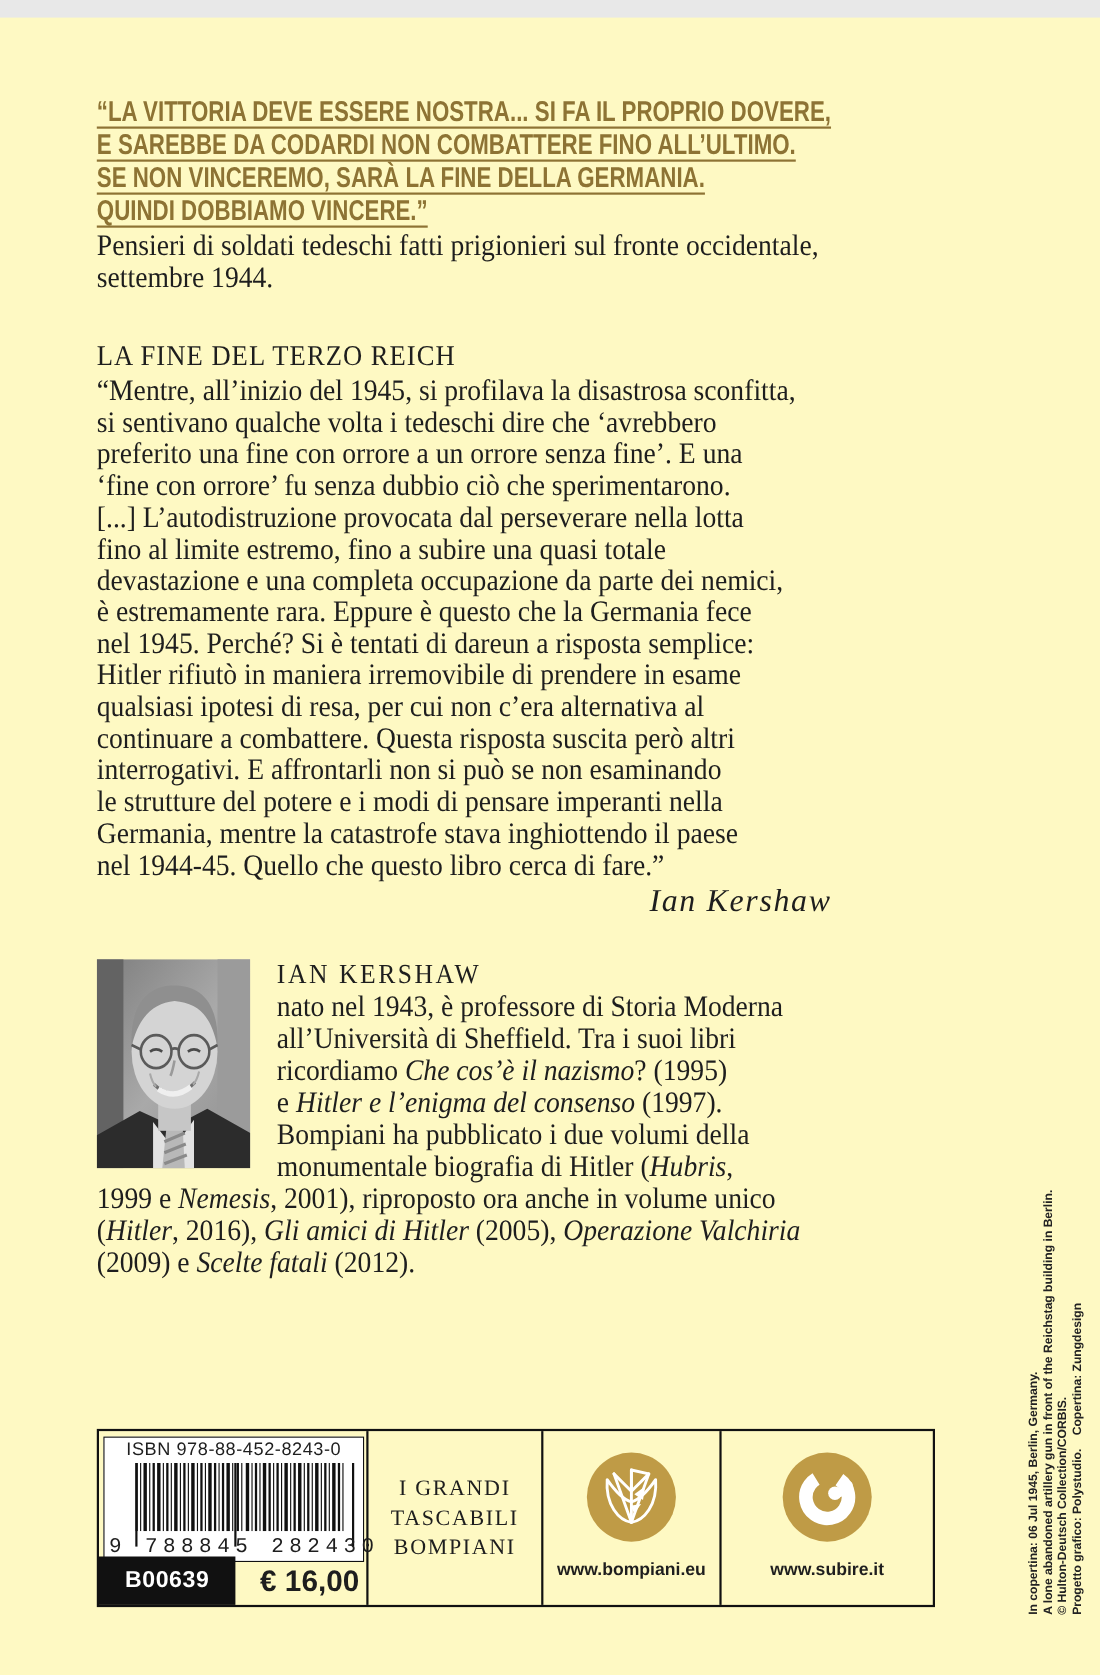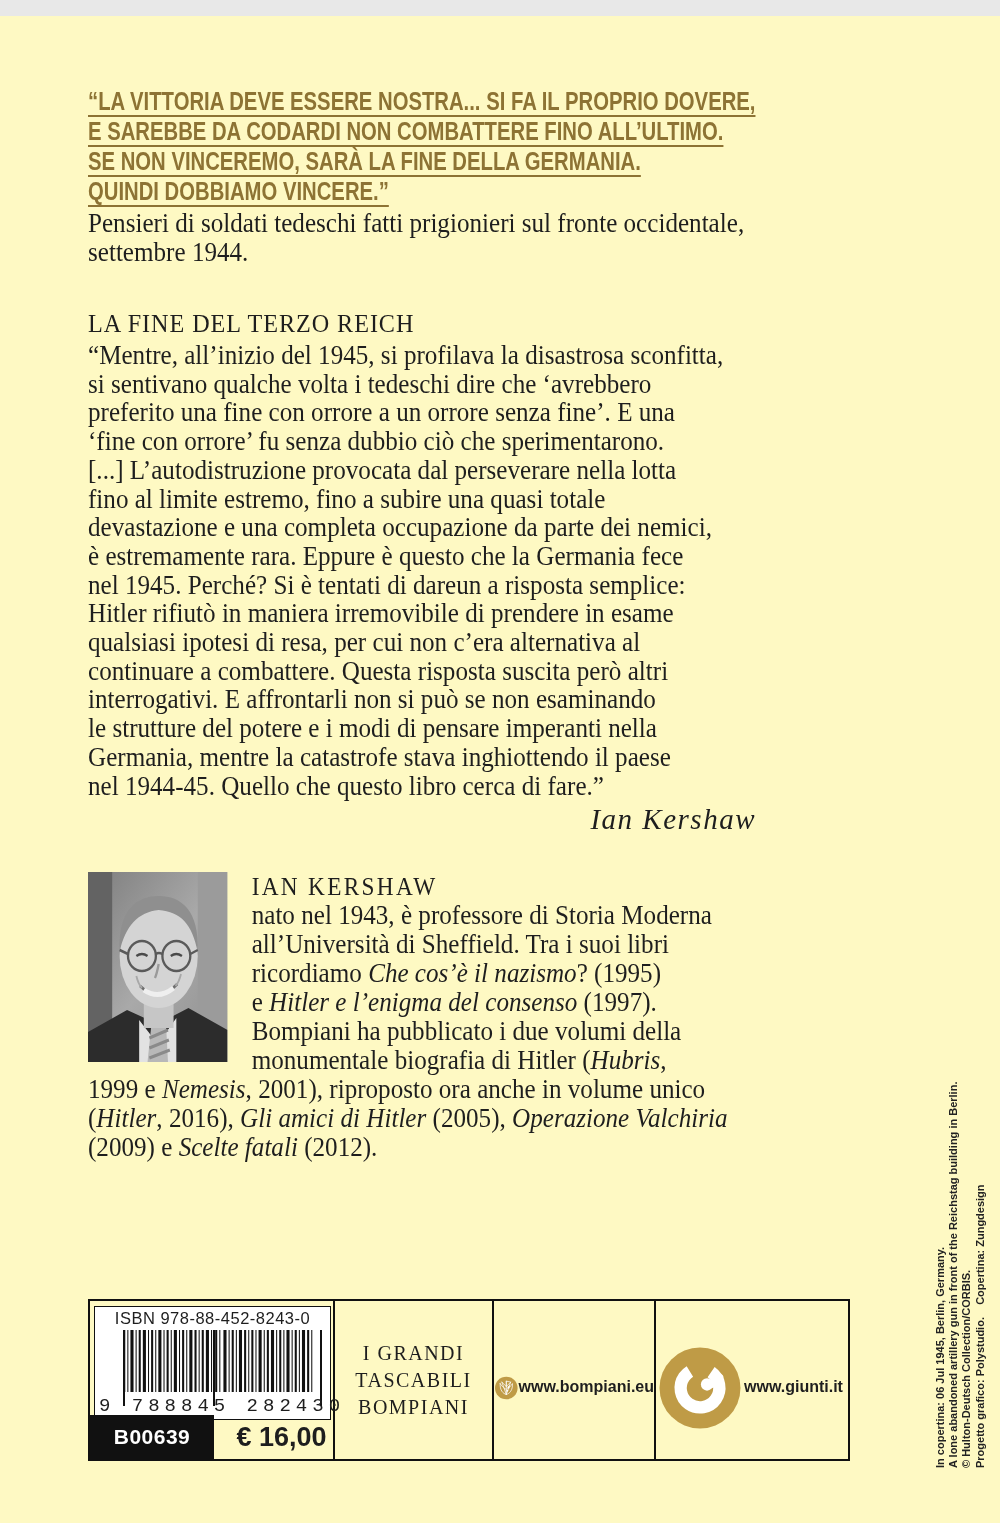--- a/index.html
+++ b/index.html
@@ -51,21 +51,21 @@
     font-family:Liberation Mono, monospace;font-size:19px;letter-spacing:5px;white-space:pre;}
   .code-box{position:absolute;left:0;bottom:0;width:124px;height:44px;background:#111;
     display:flex;align-items:center;justify-content:center;text-align:right;}
   .code-box span{color:#fff;font-family:"Liberation Sans","DejaVu Sans",sans-serif;
     font-weight:bold;font-size:21px;letter-spacing:0.5px;}
   .price{position:absolute;left:140px;right:0;bottom:0;height:44px;
     display:flex;align-items:center;justify-content:center;
     font-family:"Liberation Sans","DejaVu Sans",sans-serif;font-weight:bold;font-size:27px;}
   .series-cell{display:flex;align-items:center;justify-content:center;}
   .series-title{font-size:20px;line-height:27px;letter-spacing:1.5px;text-align:center;white-space:pre;}
-  .logo-cell{display:flex;flex-direction:row;align-items:center;justify-content:flex-start;}
+  .logo-cell{display:flex;flex-direction:column;align-items:center;justify-content:flex-start;}
   .logo-circle{margin-top:16px;width:88px;height:88px;display:block;}
   .logo-url{margin-top:14px;font-family:"Liberation Sans","DejaVu Sans",sans-serif;
     font-weight:bold;font-size:16px;}
 
   
   .credits{position:absolute;left:934px;top:1452px;width:452px;height:58px;
     transform:rotate(-90deg);transform-origin:0 0;
     font-family:"Liberation Sans","DejaVu Sans",sans-serif;font-weight:bold;
     font-size:11px;line-height:13.2px;white-space:pre;color:#222;}
 </style>
@@ -245,21 +245,21 @@
 
     <div class="cell logo-cell">
       <svg class="logo-circle" viewBox="-50 -50 100 100" style="color: rgb(191, 155, 70);">
         <circle cx="0" cy="0" r="46" fill="currentColor"></circle>
         <g transform="rotate(-55)">
           <circle cx="0" cy="0" r="22" fill="none" stroke="#fff" stroke-width="14" stroke-dasharray="112 27"></circle>
         </g>
         <circle cx="8" cy="-4" r="7" fill="#fff"></circle>
         <path d="M 22,-12 Q 18,-4 8,-4" fill="none" stroke="#fff" stroke-width="9" stroke-linecap="round"></path>
       </svg>
-      <div class="logo-url">www.giunti.it</div>
+      <div class="logo-url">www.subire.it</div>
     </div>
   </div>
 
   <div class="credits">In copertina: 06 Jul 1945, Berlin, Germany.
 A lone abandoned artillery gun in front of the Reichstag building in Berlin.
 © Hulton-Deutsch Collection/CORBIS.
 Progetto grafico: Polystudio.    Copertina: Zungdesign</div>
 
 </div>
 

